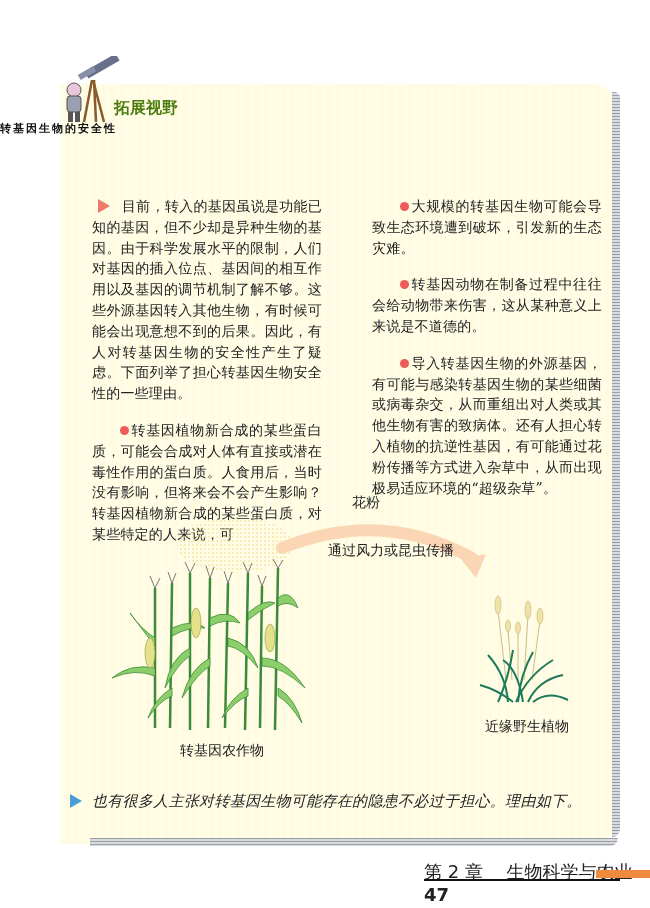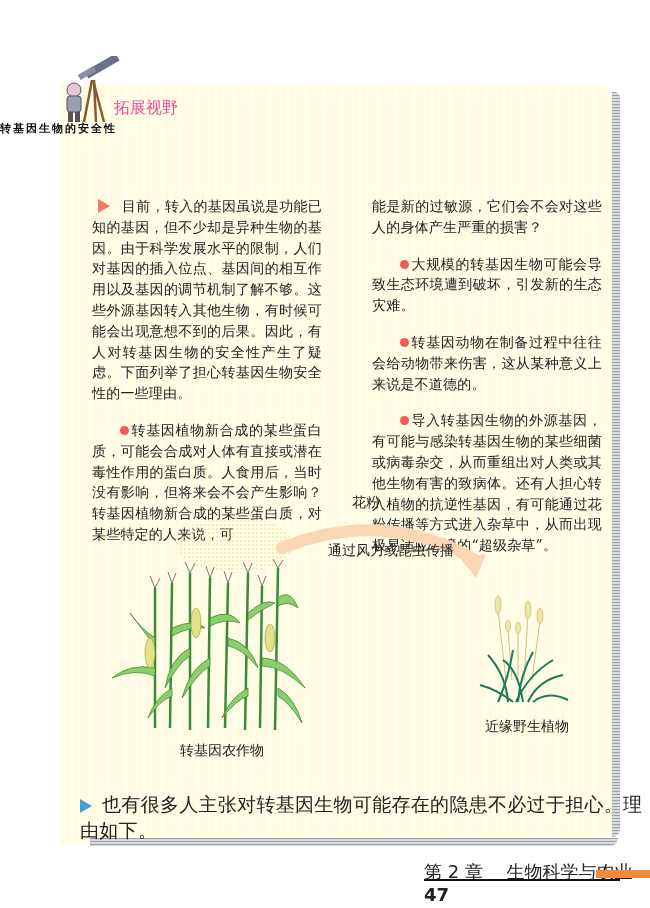--- a/index.html
+++ b/index.html
@@ -18,21 +18,21 @@
     border-top-right-radius: 10px; border-bottom-right-radius: 14px;
   }
   .panel-shadow-bottom {
     position: absolute; left: 90px; top: 838px; width: 528px; height: 8px;
     background: repeating-linear-gradient(180deg, #9aa0a6 0px, #9aa0a6 1px, #d8dbde 1px, #d8dbde 3px);
     border-bottom-right-radius: 14px;
   }
   .section-header { position: absolute; left: 62px; top: 56px; width: 180px; height: 70px; }
   .section-header .label {
     position: absolute; left: 52px; top: 42px; font-family: "DejaVu Sans", sans-serif;
-    font-weight: normal; font-size: 16px; color: #ec4899; letter-spacing: 0px;
+    font-weight: bold; font-size: 16px; color: #4d7c0f; letter-spacing: 0px;
   }
   .title {
     position: absolute; left: 0; width: 650px; top: 121px; text-align: left;
     font-size: 11px; font-weight: bold; letter-spacing: 2px; color: #111;
   }
   .col { position: absolute; top: 180px; width: 262px; font-size: 14px; line-height: 20.8px; text-align: justify; letter-spacing: 0.2px; }
   .col-left { left: 76px; }
   .col-right { left: 356px; top: 180px; width: 262px; }
   .col p { margin: 16px; }
   .indent { text-indent: 2em; }
@@ -41,21 +41,21 @@
     border-left: 12px solid #f07a6a; margin-right: 12px; margin-left: 6px; vertical-align: -2px;
   }
   .tri-blue {
     display: inline-block; width: 0; height: 0; border-top: 7px solid transparent; border-bottom: 7px solid transparent;
     border-left: 12px solid #4a9ed8; margin-right: 10px; vertical-align: -2px;
   }
   .dot {
     display: inline-block; width: 9px; height: 9px; border-radius: 50%; background: #ef5a5a; margin-right: 2px; vertical-align: 0px;
   }
   .caption { position: absolute; font-size: 14px; color: #222; font-family: "DejaVu Sans", sans-serif; }
-  .bottom-note { position: absolute; left: 80px; top: 792px; font-size: 19px; letter-spacing: 0.3px; }
+  .bottom-note { position: absolute; left: 70px; top: 792px; font-size: 15px; letter-spacing: 0.3px; font-style: italic; }
   .footer { position: absolute; left: 424px; top: 860px; font-size: 18px; font-family: "DejaVu Sans", sans-serif; }
   .orange-bar { position: absolute; left: 596px; top: 870px; width: 54px; height: 8px; background: #f08a3c; }
   .art { position: absolute; }
 </style>
 </head>
 <body>
 
 <div class="panel"></div>
 <div class="panel-shadow-right"></div>
 <div class="panel-shadow-bottom"></div>
@@ -76,21 +76,20 @@
 </div>
 
 <div class="title">转基因生物的安全性</div>
 
 <div class="col col-left">
   <p><span class="tri-red"></span><span>目前，转入的基因虽说是功能已知的基因，但不少却是异种生物的基因。由于科学发展水平的限制，人们对基因的插入位点、基因间的相互作用以及基因的调节机制了解不够。这些外源基因转入其他生物，有时候可能会出现意想不到的后果。因此，有人对转基因生物的安全性产生了疑虑。下面列举了担心转基因生物安全性的一些理由。</span></p>
   <p class="indent"><span class="dot"></span><span>转基因植物新合成的某些蛋白质，可能会合成对人体有直接或潜在毒性作用的蛋白质。人食用后，当时没有影响，但将来会不会产生影响？转基因植物新合成的某些蛋白质，对某些特定的人来说，可</span></p>
 </div>
 
 <div class="col col-right">
-  <p>能是新的过敏源，它们会不会对这些人的身体产生严重的损害？</p>
   <p class="indent"><span class="dot"></span><span>大规模的转基因生物可能会导致生态环境遭到破坏，引发新的生态灾难。</span></p>
   <p class="indent"><span class="dot"></span><span>转基因动物在制备过程中往往会给动物带来伤害，这从某种意义上来说是不道德的。</span></p>
   <p class="indent"><span class="dot"></span><span>导入转基因生物的外源基因，有可能与感染转基因生物的某些细菌或病毒杂交，从而重组出对人类或其他生物有害的致病体。还有人担心转入植物的抗逆性基因，有可能通过花粉传播等方式进入杂草中，从而出现极易适应环境的“超级杂草”。</span></p>
 </div>
 
 <div class="caption" style="left:352px; top:494px;">花粉</div>
 
 <svg class="art" width="120" height="60" viewBox="0 0 120 60" style="left:175px; top:515px;">
   <defs>
     <pattern id="dots" width="4" height="4" patternUnits="userSpaceOnUse">

